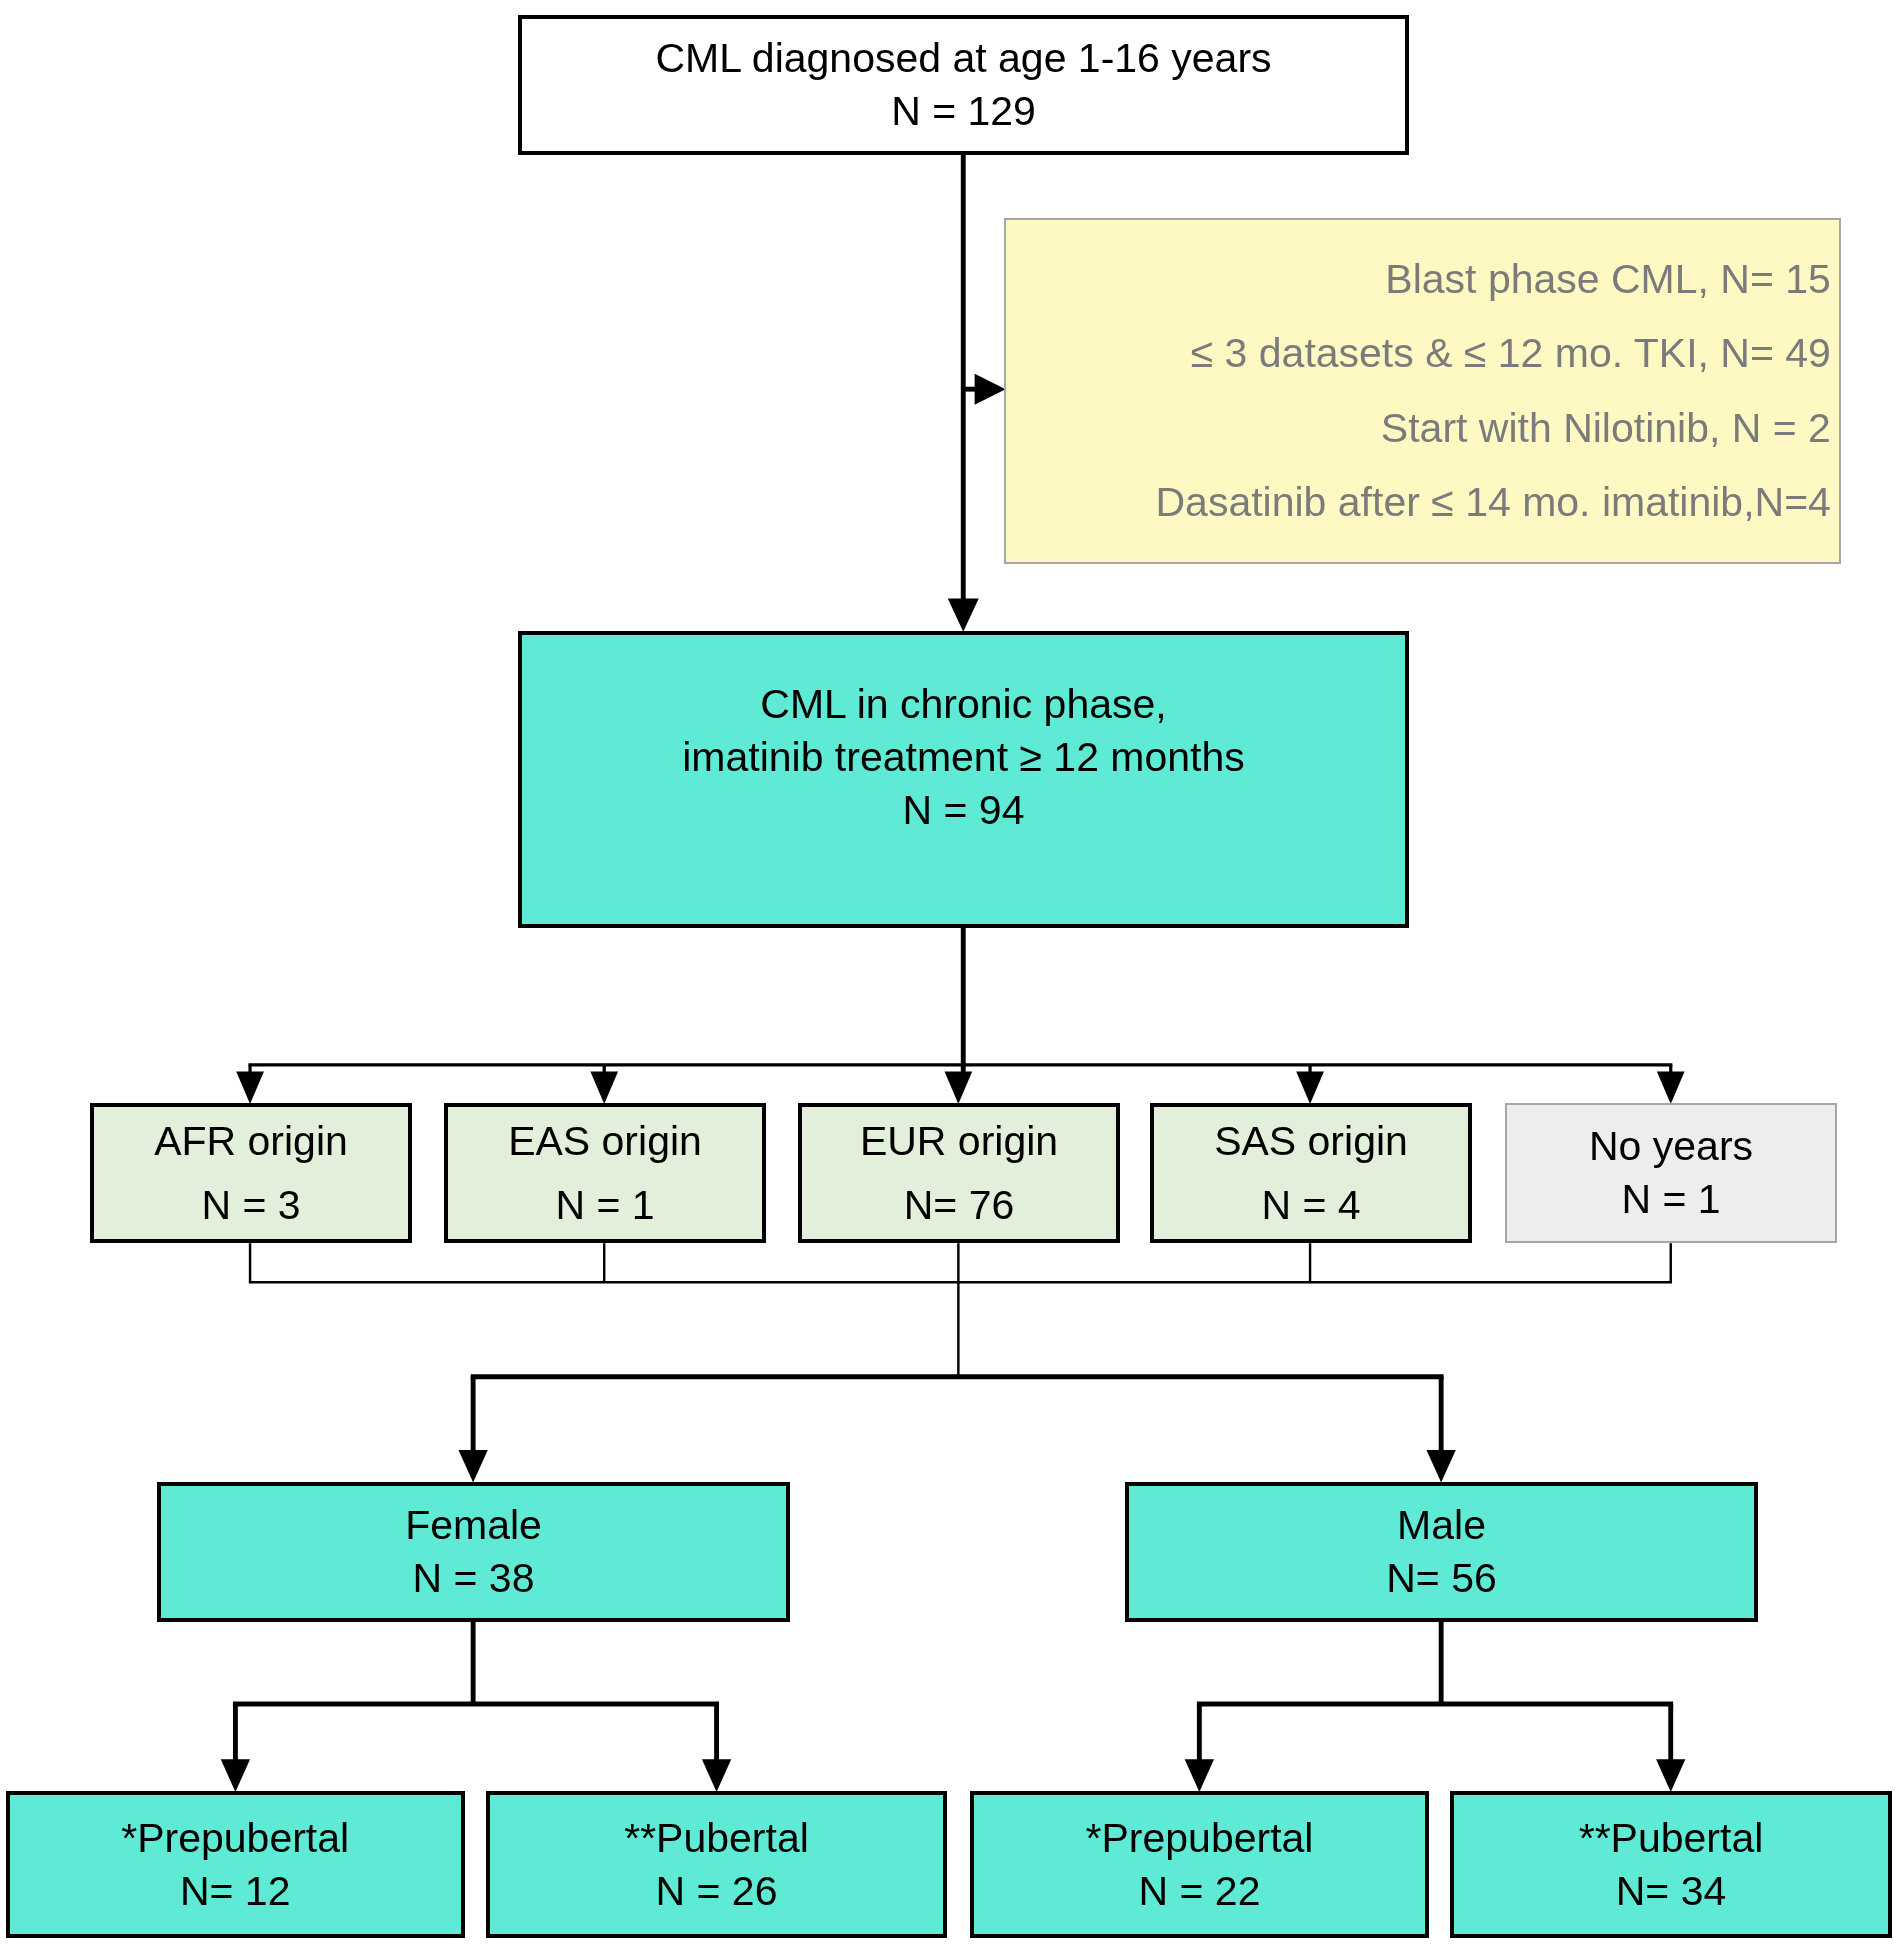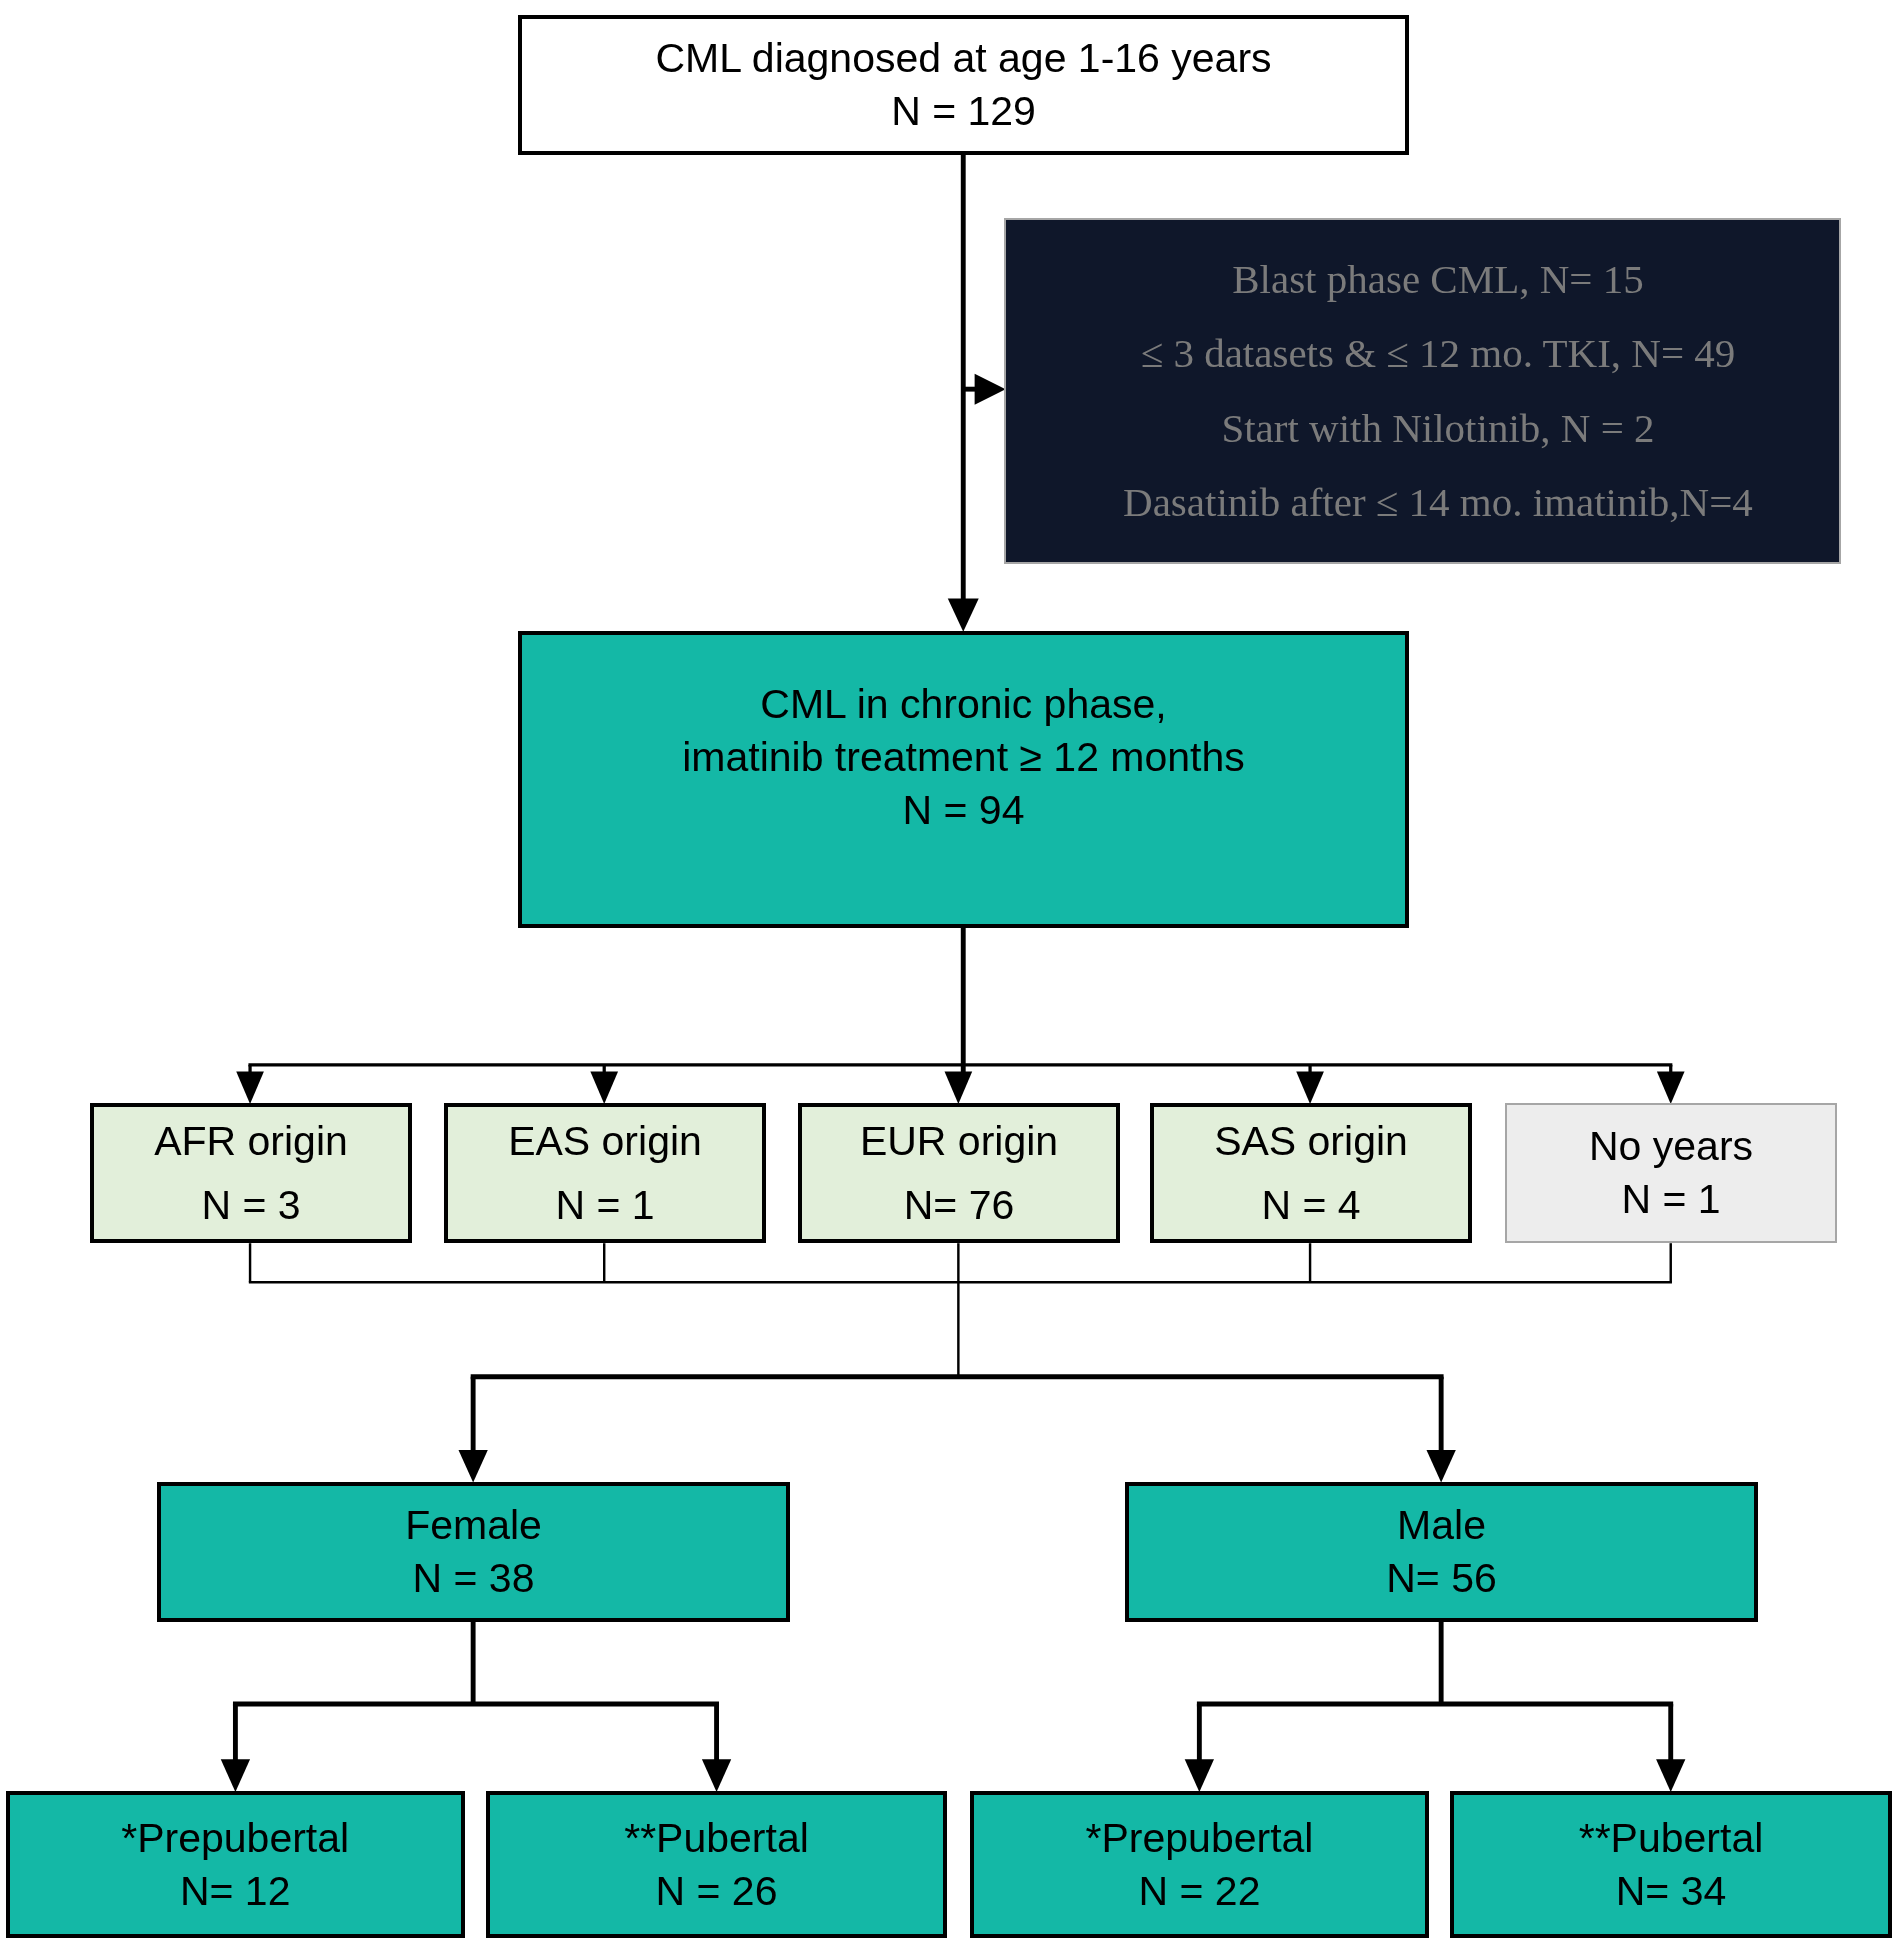--- a/index.html
+++ b/index.html
@@ -24,32 +24,31 @@
     align-items: center;
     justify-content: center;
     text-align: center;
     font-size: 41px;
     line-height: 53px;
     background: #ffffff;
     border: 4.1px solid #000000;
   }
   .node .line { display: block; white-space: nowrap; }
   .box-white { background: #ffffff; }
-  .box-blue  { background: #14b8a6; }
+  .box-blue  { background: #5eead4; }
   .box-green { background: #e2efda; gap: 11px; }
   .box-gray  { background: #ededed; border: 2.4px solid #a6a6a6; }
   .box-exclusion {
-    background: #0f172a;
+    background: #fef9c3;
     border: 2.4px solid #a6a6a6;
     color: #7b7b7b;
-    align-items: center;
+    align-items: flex-end;
     text-align: left;
     justify-content: space-between;
     padding: 33px 8.1px 33px 39px;
-    font-family: Liberation Serif, serif;
   }
   
   .n-diagnosed  { left: 518px;  top: 14.7px;   width: 891px; height: 140px; }
   .n-exclusions { left: 1004px; top: 218px;  width: 837px; height: 346px; }
   .n-chronic    { left: 518px;  top: 631px;  width: 891px; height: 297px; padding-bottom: 45px; }
   .n-afr        { left: 90px;  top: 1103px; width: 322px;  height: 140px; }
   .n-eas        { left: 444px;  top: 1103px; width: 322px;  height: 140px; }
   .n-eur        { left: 798px;  top: 1103px; width: 322px;  height: 140px; }
   .n-sas        { left: 1150px; top: 1103px; width: 322px;  height: 140px; }
   .n-nodata     { left: 1505px; top: 1103px; width: 332px;  height: 140px; }

